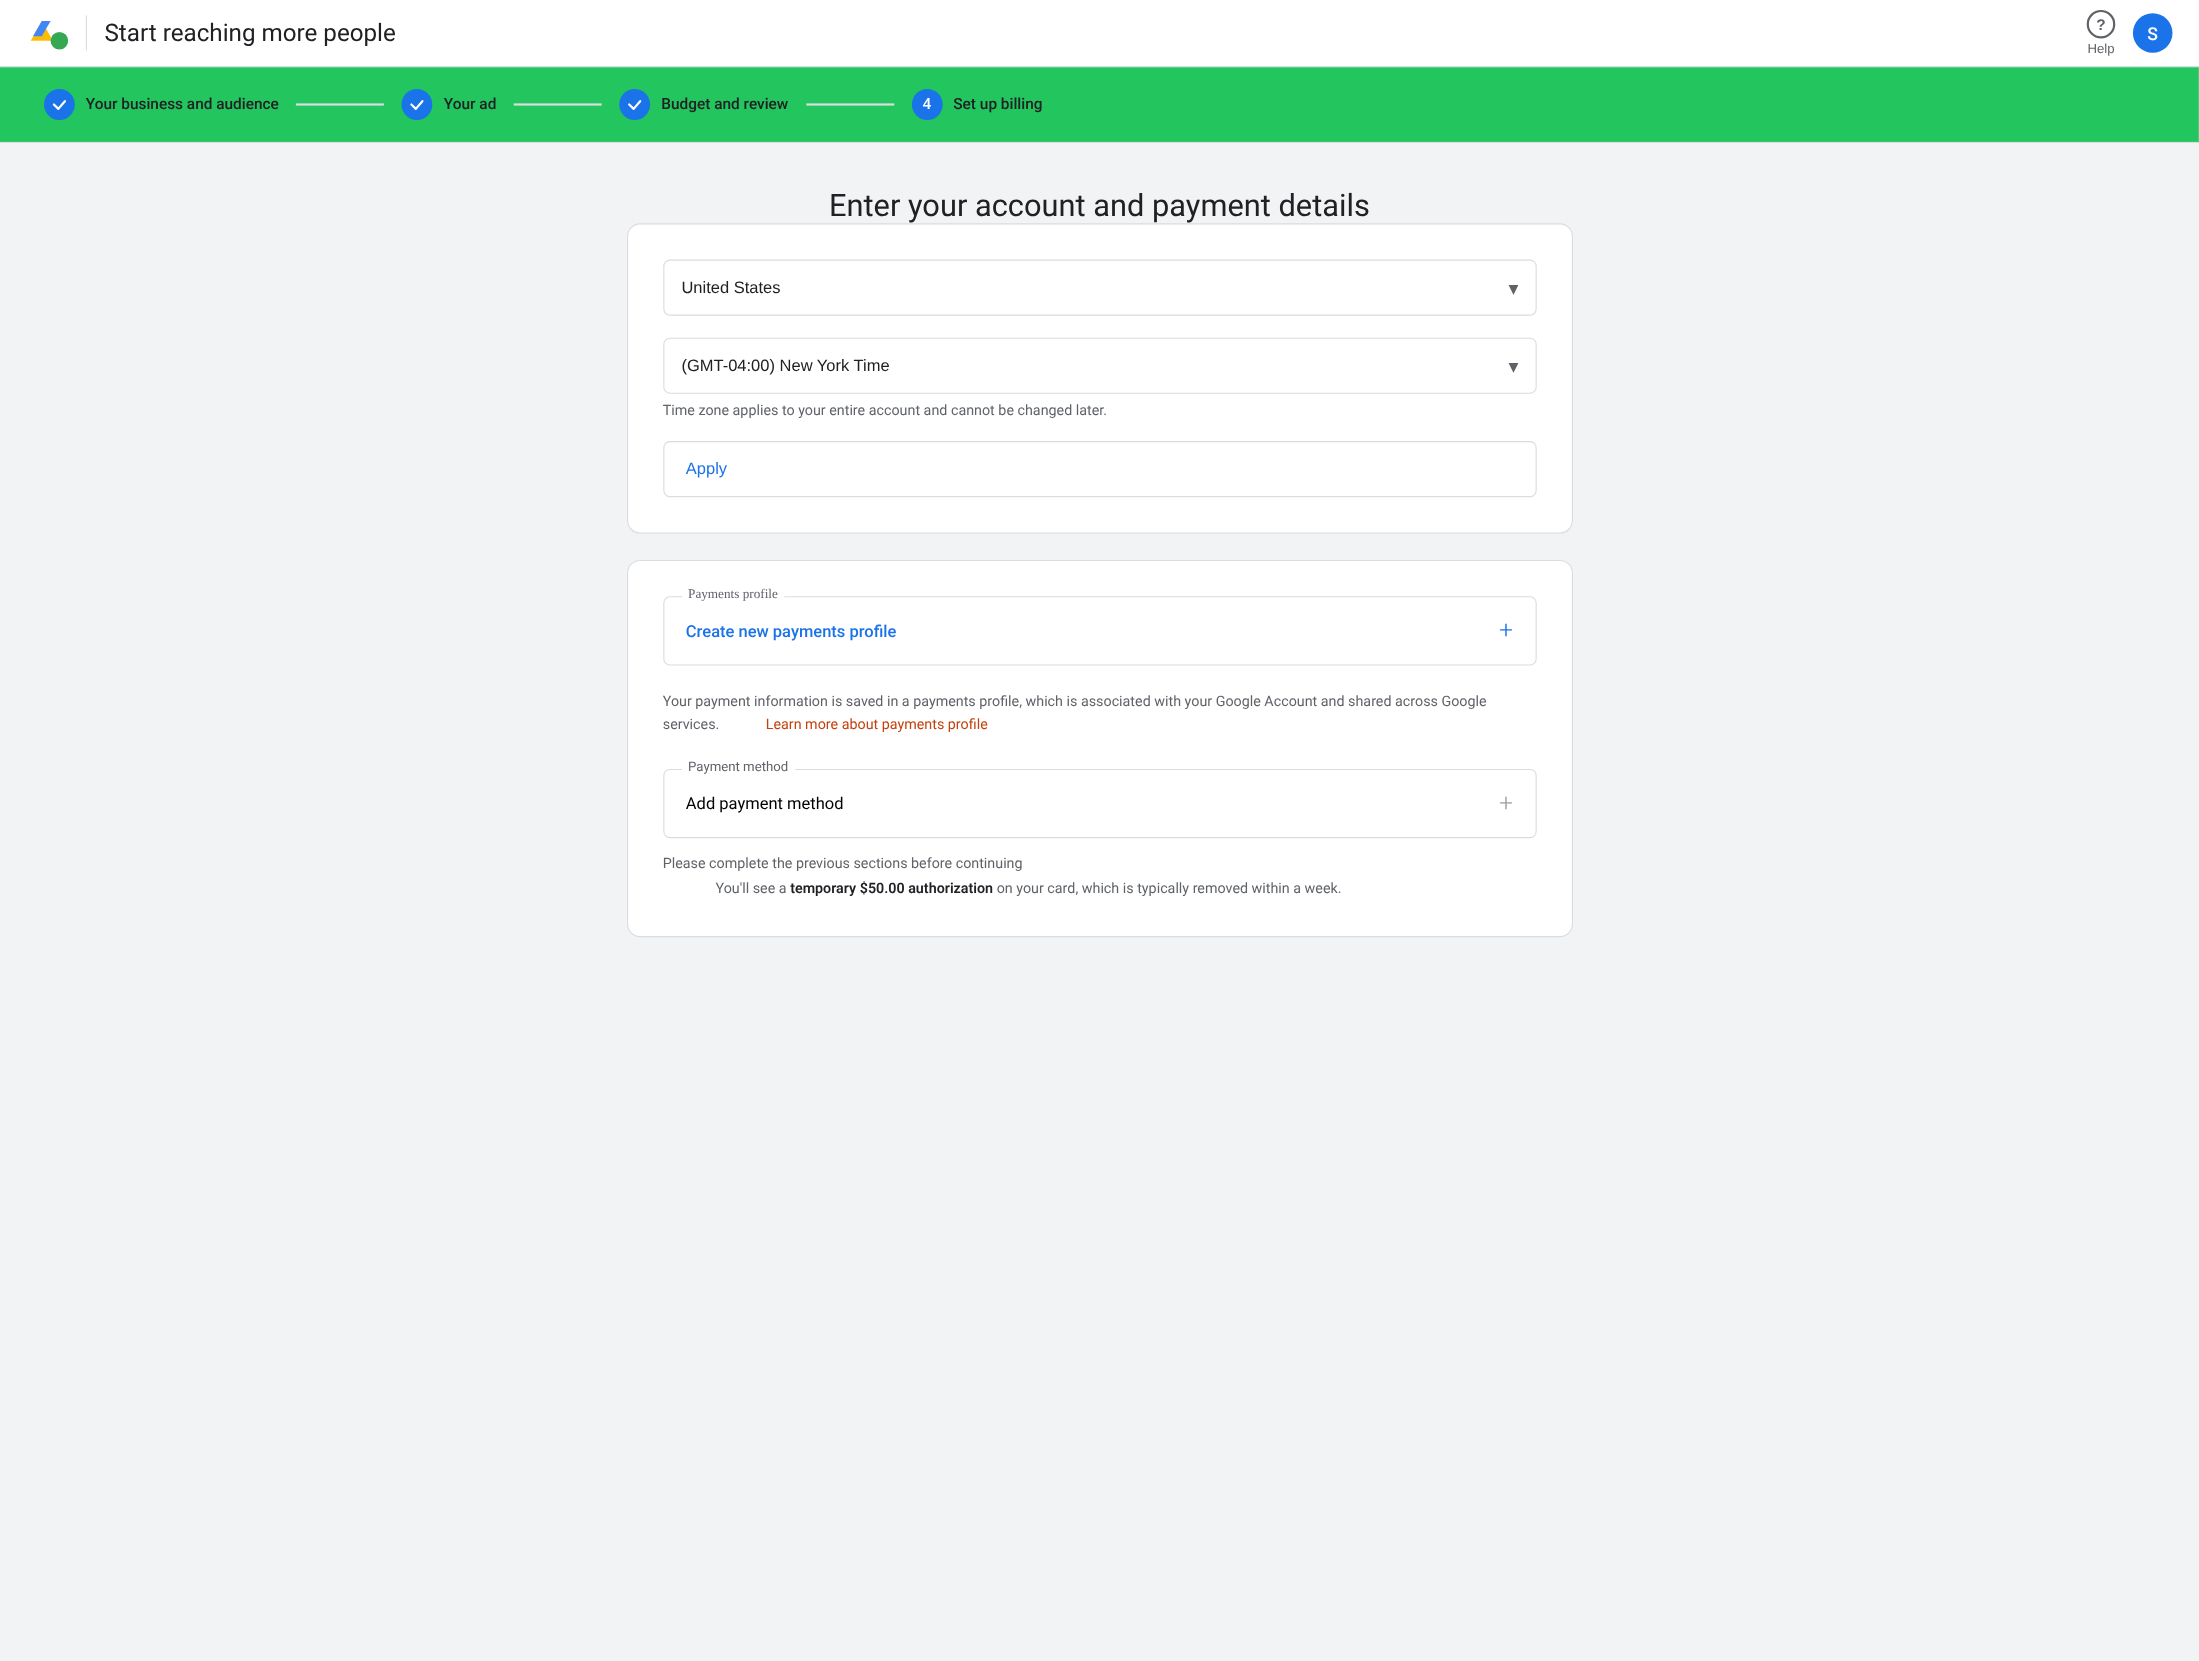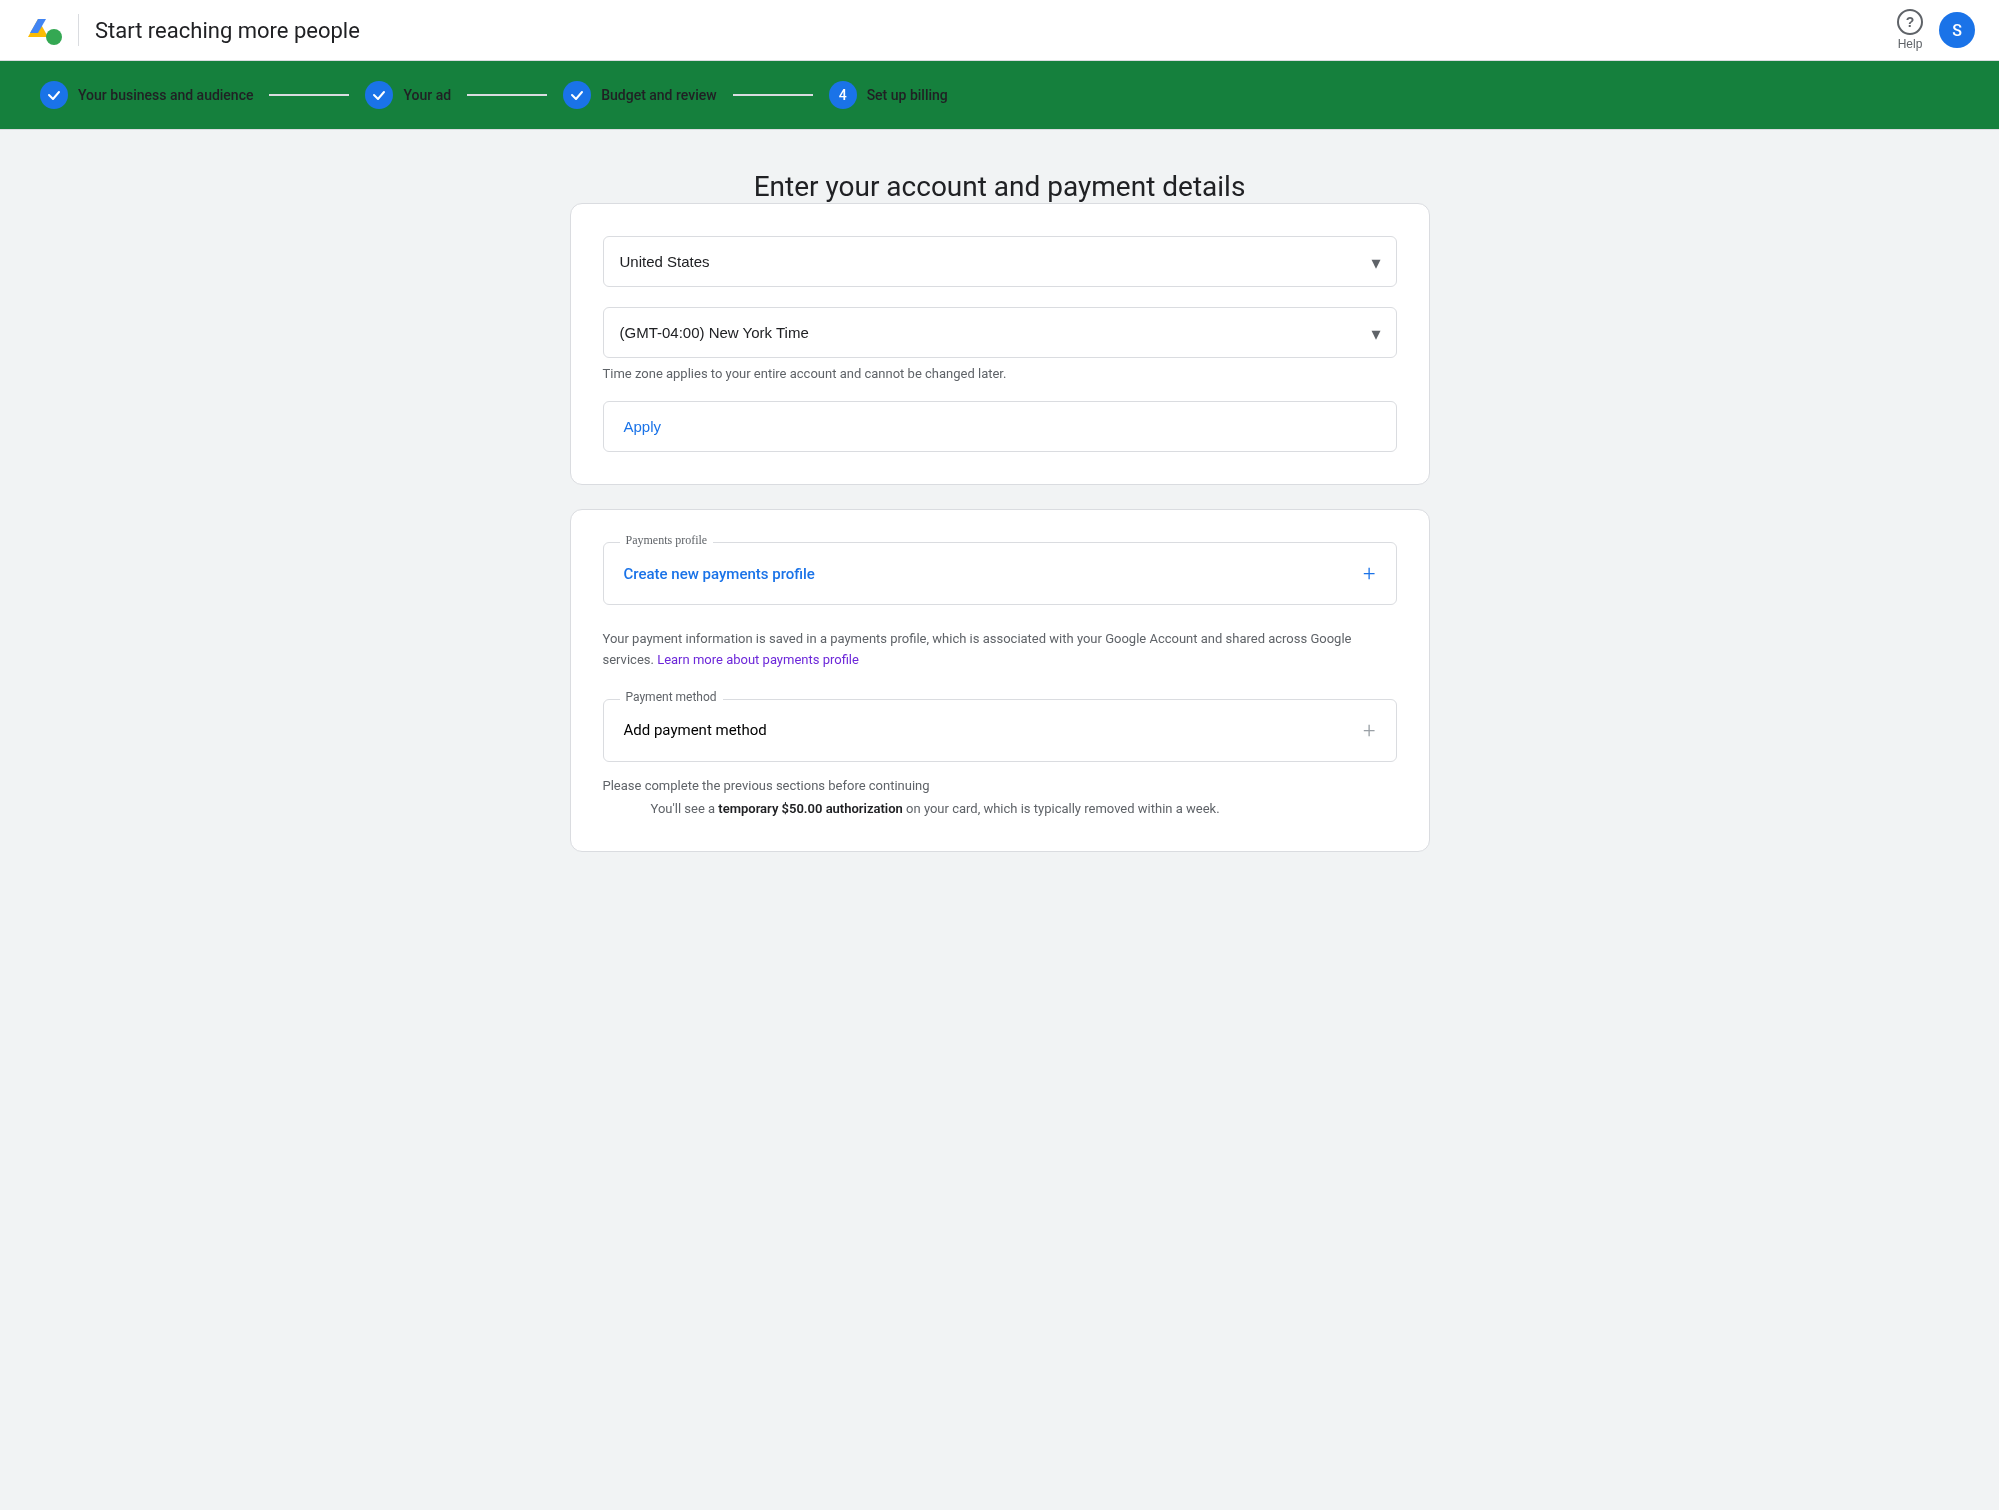--- a/index.html
+++ b/index.html
@@ -77,21 +77,21 @@
       align-items: center;
       justify-content: center;
       color: #fff;
       font-size: 16px;
       font-weight: 500;
       cursor: pointer;
     }
 
     
     .steps-bar {
-      background: #15803d;
+      background: #22c55e;
       border-bottom: 1px solid #dadce0;
       padding: 20px 40px;
       display: flex;
       align-items: center;
       gap: 0;
     }
     .step {
       display: flex;
       align-items: center;
       gap: 10px;
@@ -258,22 +258,23 @@
       font-size: 22px;
       font-weight: 300;
     }
     .profile-info {
       font-size: 13px;
       color: #5f6368;
       margin-top: 12px;
       line-height: 1.6;
     }
     .profile-info a {
-      color: #6d28d9;
+      color: #c2410c;
       text-decoration: none;
+      margin-left: 39px;
     }
 
     
     .payment-section {
       position: relative;
       border: 1px solid #dadce0;
       border-radius: 6px;
       margin-bottom: 16px;
     }
     .payment-legend {

